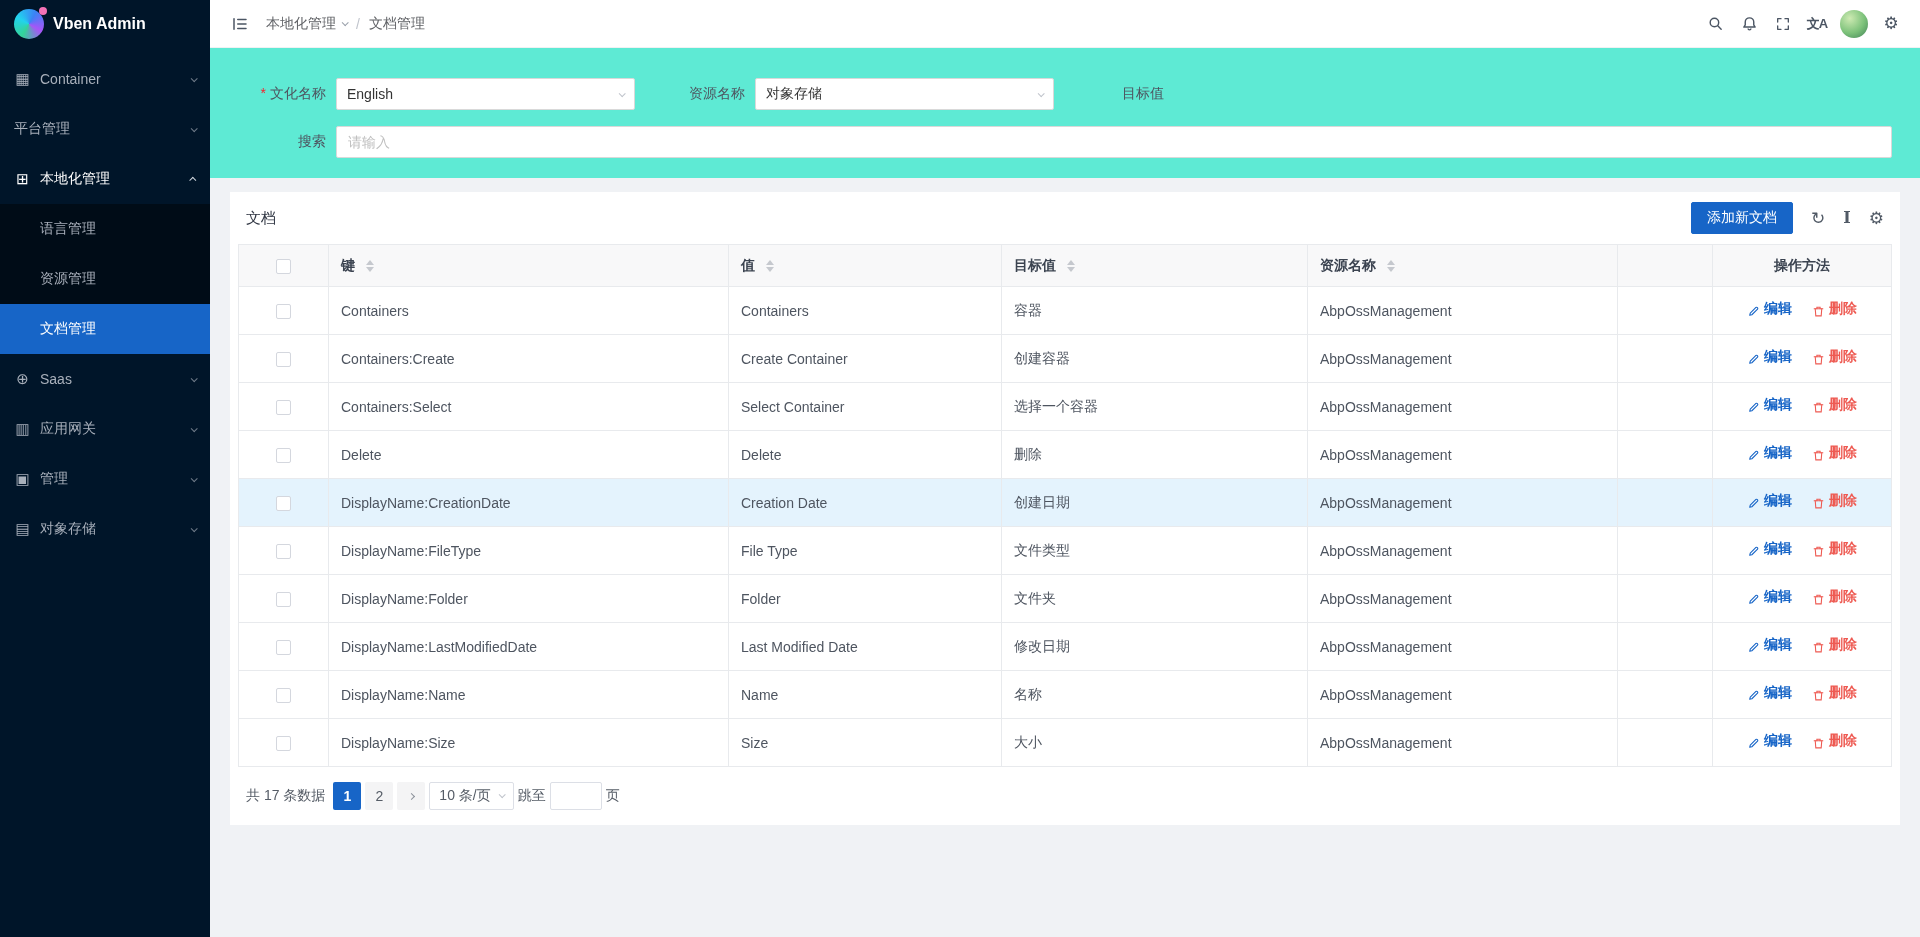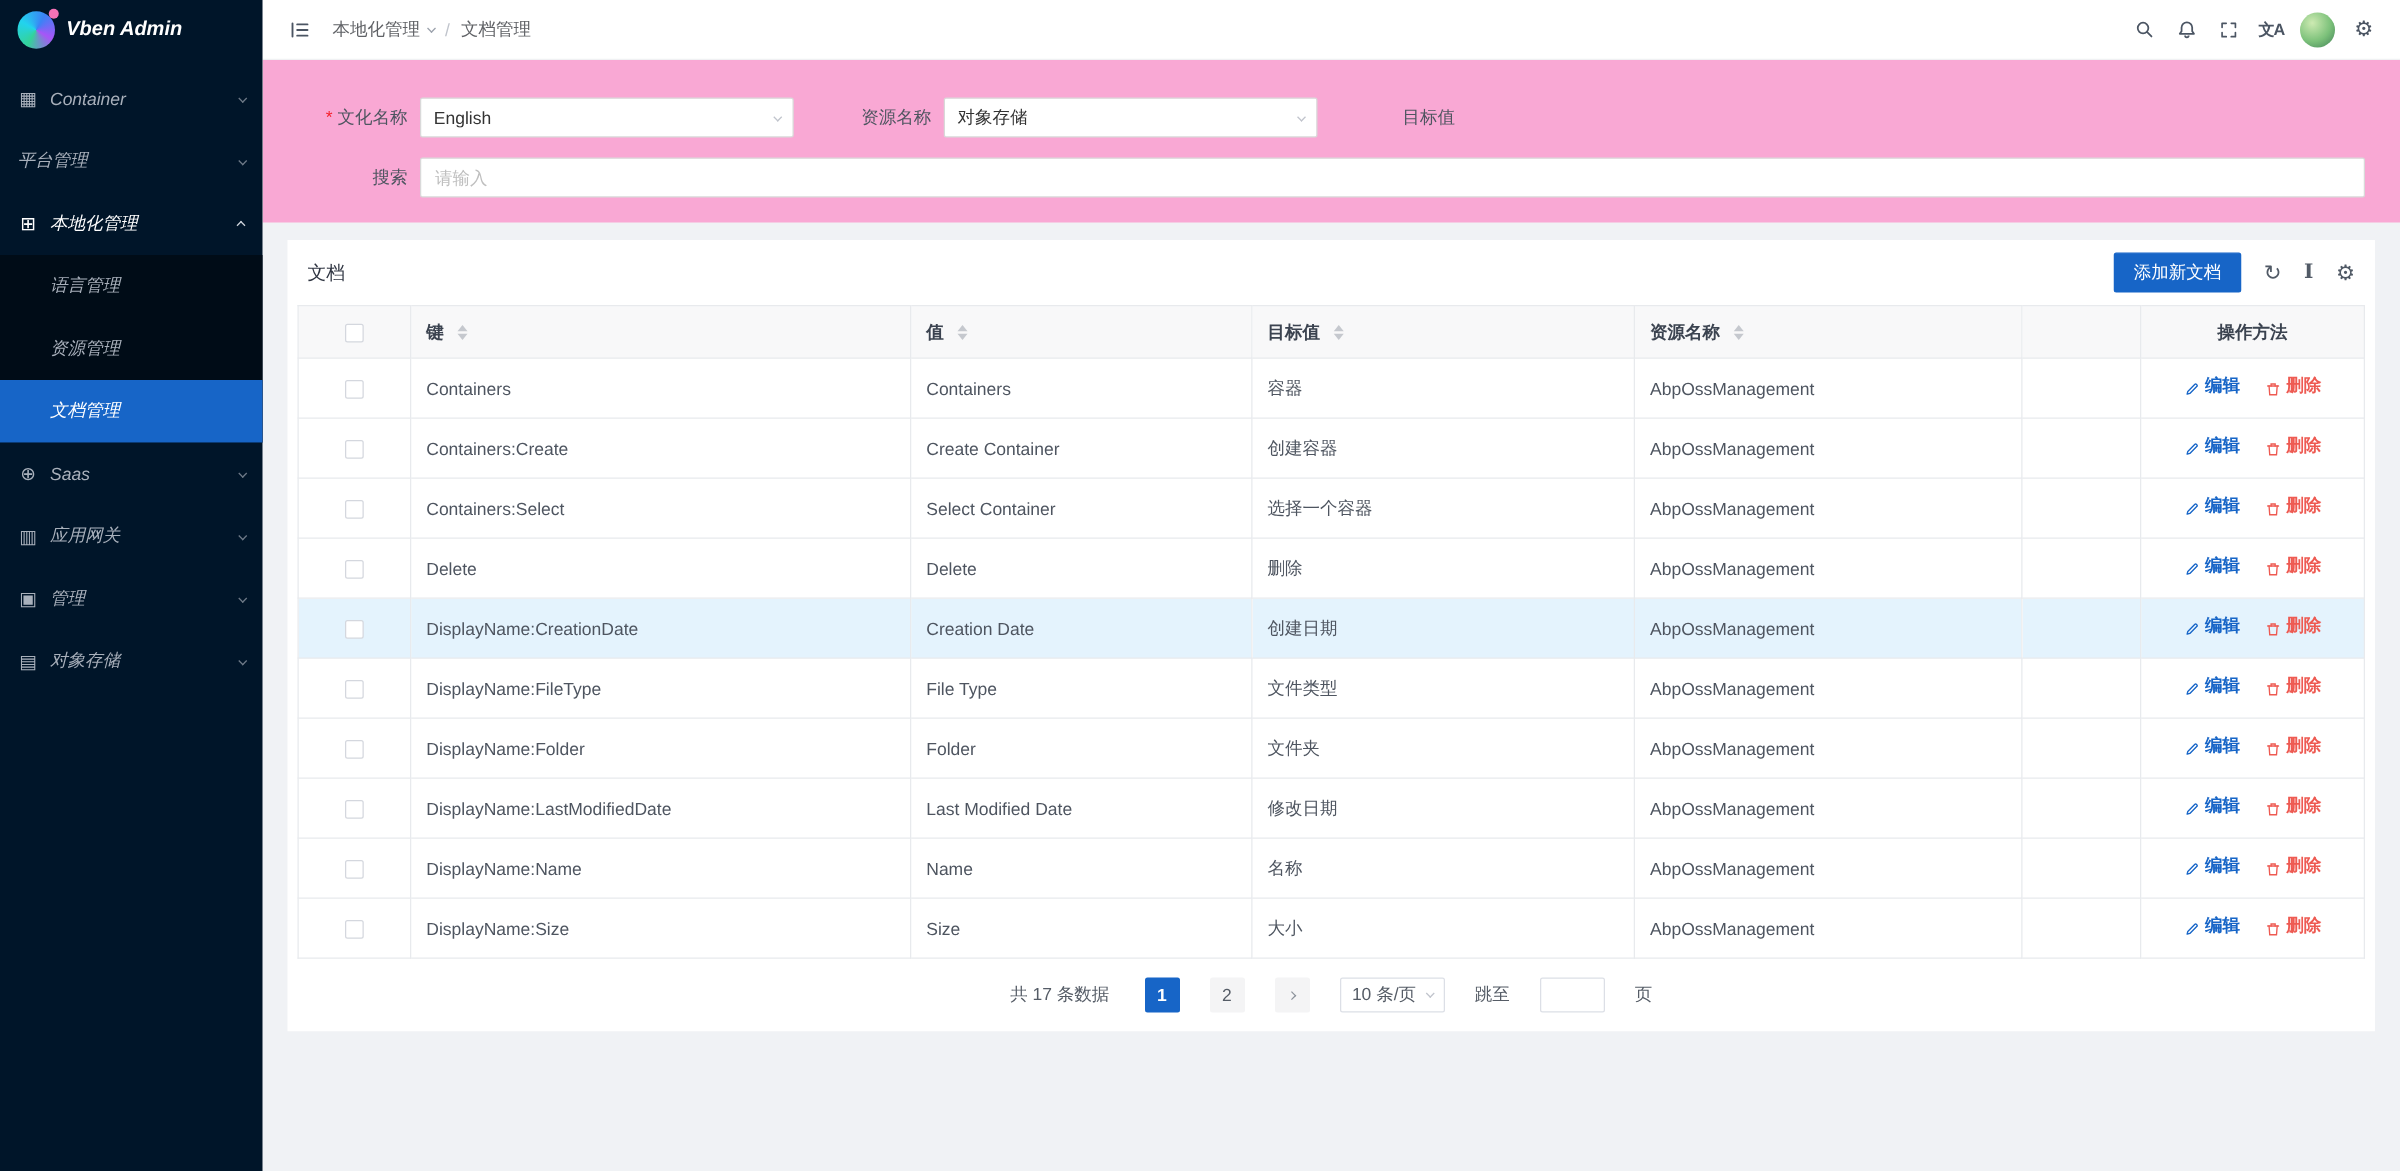--- a/index.html
+++ b/index.html
@@ -6,21 +6,21 @@
     --primary:#1765c7;
     --danger:#ee5a52;
   }
   *{box-sizing:border-box;margin:0;padding:0;}
   html,body{width:1920px;height:937px;overflow:hidden;}
   body{
     font-family:"Liberation Sans","DejaVu Sans",sans-serif;
     font-size:14px;color:#333;background:#f0f2f5;position:relative;
   }
   
-  .sidebar{position:absolute;left:0;top:0;width:210px;height:100%;background:#001529;z-index:20;font-style:italic;}
+  .sidebar{position:absolute;left:0;top:0;width:210px;height:100%;background:#001529;z-index:20;}
   .logo{height:48px;display:flex;align-items:center;gap:9px;padding-left:14px;cursor:pointer;}
   .logo-mark{width:30px;height:30px;border-radius:50%;position:relative;flex:none;
     background:conic-gradient(from 210deg,#34d399,#22d3ee,#3b82f6,#a855f7,#34d399);}
   .logo-mark::after{content:"";position:absolute;top:-2px;right:-3px;width:8px;height:8px;border-radius:50%;background:#f472b6;}
   .logo-text{color:#fff;font-weight:700;font-size:16px;white-space:nowrap;}
   .menu{padding-top:6px;}
   .menu-item{height:50px;display:flex;align-items:center;padding:0 14px;color:#a8b0bb;cursor:pointer;}
   .menu-item.open{color:#fff;}
   .mi-icon{width:17px;margin-right:9px;font-size:15px;display:inline-flex;justify-content:center;flex:none;}
   .mi-label{flex:1;white-space:nowrap;overflow:hidden;}
@@ -46,21 +46,21 @@
   .topbar-spacer{flex:1;}
   .hicon{width:34px;height:48px;display:flex;align-items:center;justify-content:center;color:#4b5563;cursor:pointer;}
   .hicon svg{display:block;}
   .translate-glyph{font-size:13px;font-weight:700;letter-spacing:-1px;}
   .avatar{width:28px;height:28px;border-radius:50%;margin:0 6px;cursor:pointer;flex:none;
     background:radial-gradient(circle at 35% 30%,#cdeab2,#7cc17a 55%,#3f7f55);}
   .gear-glyph{font-size:17px;}
   
   .content{position:absolute;left:210px;top:48px;right:0;bottom:0;background:#f0f2f5;overflow:hidden;}
   
-  .filter-panel{background:#f9a8d4;padding:30px 28px 20px 16px;}
+  .filter-panel{background:#5eead4;padding:30px 28px 20px 16px;}
   .filter-grid{display:grid;grid-template-columns:repeat(4,1fr);column-gap:10px;}
   .field{display:flex;align-items:center;min-width:0;}
   .field-label{width:110px;flex:none;text-align:right;padding-right:10px;color:#4e5560;white-space:nowrap;}
   .field-label.required::before{content:"*";color:#f5222d;margin-right:4px;}
   .select{flex:1;height:32px;border:1px solid #d9d9d9;border-radius:2px;background:#fff;display:flex;align-items:center;
     padding:0 10px;cursor:pointer;min-width:0;}
   .select-value{flex:1;white-space:nowrap;overflow:hidden;text-overflow:ellipsis;color:#333;}
   .select-value.placeholder{color:#bfbfbf;}
   .select .chev{color:#c0c4cc;margin-left:8px;}
   .search-row{display:flex;align-items:center;margin-top:16px;}
@@ -91,21 +91,21 @@
   .cell-empty{padding:0;}
   .checkbox{display:inline-block;width:15px;height:15px;border:1px solid #d4d7de;border-radius:2px;background:#fff;vertical-align:middle;cursor:pointer;}
   .sorter{display:inline-flex;flex-direction:column;gap:2px;margin-left:7px;vertical-align:middle;}
   .caret-up{width:0;height:0;border-left:4px solid transparent;border-right:4px solid transparent;border-bottom:5px solid #c5c8ce;}
   .caret-down{width:0;height:0;border-left:4px solid transparent;border-right:4px solid transparent;border-top:5px solid #c5c8ce;}
   .action-link{display:inline-flex;align-items:flex-end;gap:4px;cursor:pointer;font-weight:600;}
   .action-link svg{flex:none;}
   .action-link.edit{color:var(--primary);margin-right:16px;}
   .action-link.delete{color:var(--danger);}
   
-  .pagination{display:flex;justify-content:center;align-items:center;gap:24px;padding:15px 16px 15px;color:#555c66;}
+  .pagination{display:flex;justify-content:flex-start;align-items:center;gap:4px;padding:15px 16px 15px;color:#555c66;}
   .pg-total{margin-right:4px;}
   .page-btn{min-width:28px;height:28px;padding:0 6px;display:inline-flex;align-items:center;justify-content:center;
     background:#f4f4f5;border-radius:2px;cursor:pointer;color:#555c66;}
   .page-btn.active{background:var(--primary);color:#fff;font-weight:700;}
   .page-btn .chev{color:#8b919a;}
   .size-select{height:28px;border:1px solid #dcdfe6;border-radius:2px;background:#fff;display:inline-flex;align-items:center;
     gap:8px;padding:0 9px;cursor:pointer;}
   .size-select .chev{color:#c0c4cc;margin-top:-2px;}
   .jump-input{width:52px;height:28px;border:1px solid #dcdfe6;border-radius:2px;background:#fff;font:inherit;padding:0 6px;outline:none;}
 </style>

